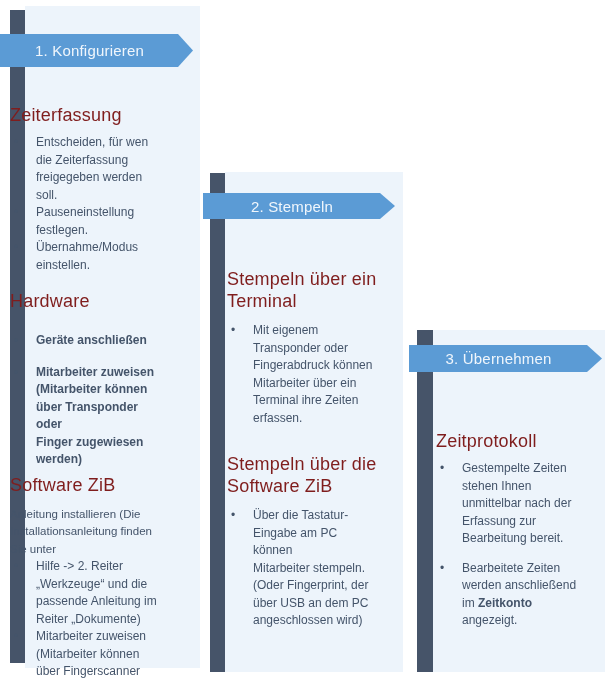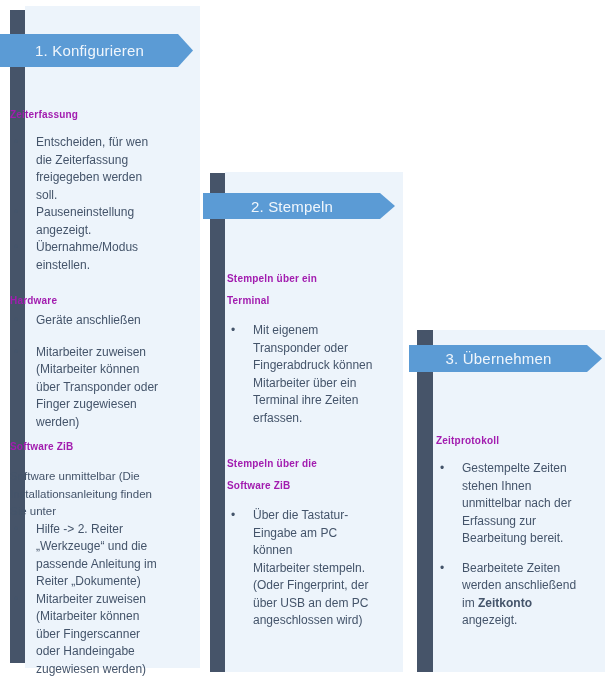--- a/index.html
+++ b/index.html
@@ -12,39 +12,39 @@
   .panel{position:absolute;background:#EDF4FB;}
   .arrow{
     position:absolute;background:#5B9BD5;z-index:3;
     clip-path:polygon(0 0, calc(100% - 15px) 0, 100% 50%, calc(100% - 15px) 100%, 0 100%);
     display:flex;align-items:center;justify-content:center;
     color:#F0F6FC;font-size:15px;padding-right:14px;box-sizing:border-box;
     letter-spacing:0.2px;
   }
   .content{position:absolute;}
   .sec-h{
-    font-size:10px;line-height:22px;font-weight:700;color:#a21caf;
+    font-size:18px;line-height:22px;font-weight:400;color:#7f1d1d;
     margin:0;white-space:pre-line;letter-spacing:0.2px;
   }
   .intro{
     font-size:11.5px;line-height:17.5px;color:#44546A;margin:0;white-space:pre-line;
   }
   ul.bullets{list-style:none;margin:0;padding:0;}
   ul.bullets li{
     position:relative;padding-left:26px;font-size:12px;line-height:17.5px;
     color:#44546A;
   }
   ul.bullets li .dot{position:absolute;left:4px;top:0;color:#44546A;}
   ul.bullets li .li-text{white-space:pre-line;}
   ul.bullets li .li-text b{font-weight:700;color:#44546A;}
   
   #c1 .content{left:10px;top:98px;width:152px;}
   #c1 .list-1{margin-top:8px;}
   #c1 .h-2{margin-top:16px;}
-  #c1 .list-2{margin-top:0;}
+  #c1 .list-2{margin-top:20px;font-weight:bold;}
   #c1 .list-2 li + li{margin-top:14px;}
   #c1 .h-3{margin-top:5px;}
   #c1 .intro{margin-top:10px;}
   
   #c2 .content{left:17px;top:96px;width:152px;}
   #c2 .list-1{margin-top:10px;}
   #c2 .h-2{margin-top:26px;}
   #c2 .list-2{margin-top:10px;}
   
   #c3 .content{left:19px;top:100px;width:150px;}
@@ -66,21 +66,21 @@
       <li>
         <span class="dot">•</span>
         <span class="li-text">Entscheiden, für wen
 die Zeiterfassung
 freigegeben werden
 soll.</span>
       </li>
       <li>
         <span class="dot">•</span>
         <span class="li-text">Pauseneinstellung
-angezeigt.</span>
+festlegen.</span>
       </li>
       <li>
         <span class="dot">•</span>
         <span class="li-text">Übernahme/Modus
 einstellen.</span>
       </li>
     </ul>
     <p class="sec-h h-2">Hardware</p>
     <ul class="bullets list-2">
       <li>
@@ -90,21 +90,21 @@
       <li>
         <span class="dot">•</span>
         <span class="li-text">Mitarbeiter zuweisen
 (Mitarbeiter können
 über Transponder oder
 Finger zugewiesen
 werden)</span>
       </li>
     </ul>
     <p class="sec-h h-3">Software ZiB</p>
-    <p class="intro">Software unmittelbar (Die
+    <p class="intro">Anleitung installieren (Die
 Installationsanleitung finden
 Sie unter</p>
     <ul class="bullets list-3">
       <li>
         <span class="dot">•</span>
         <span class="li-text">Hilfe -&gt; 2. Reiter
 „Werkzeuge“ und die
 passende Anleitung im
 Reiter „Dokumente)</span>
       </li>

